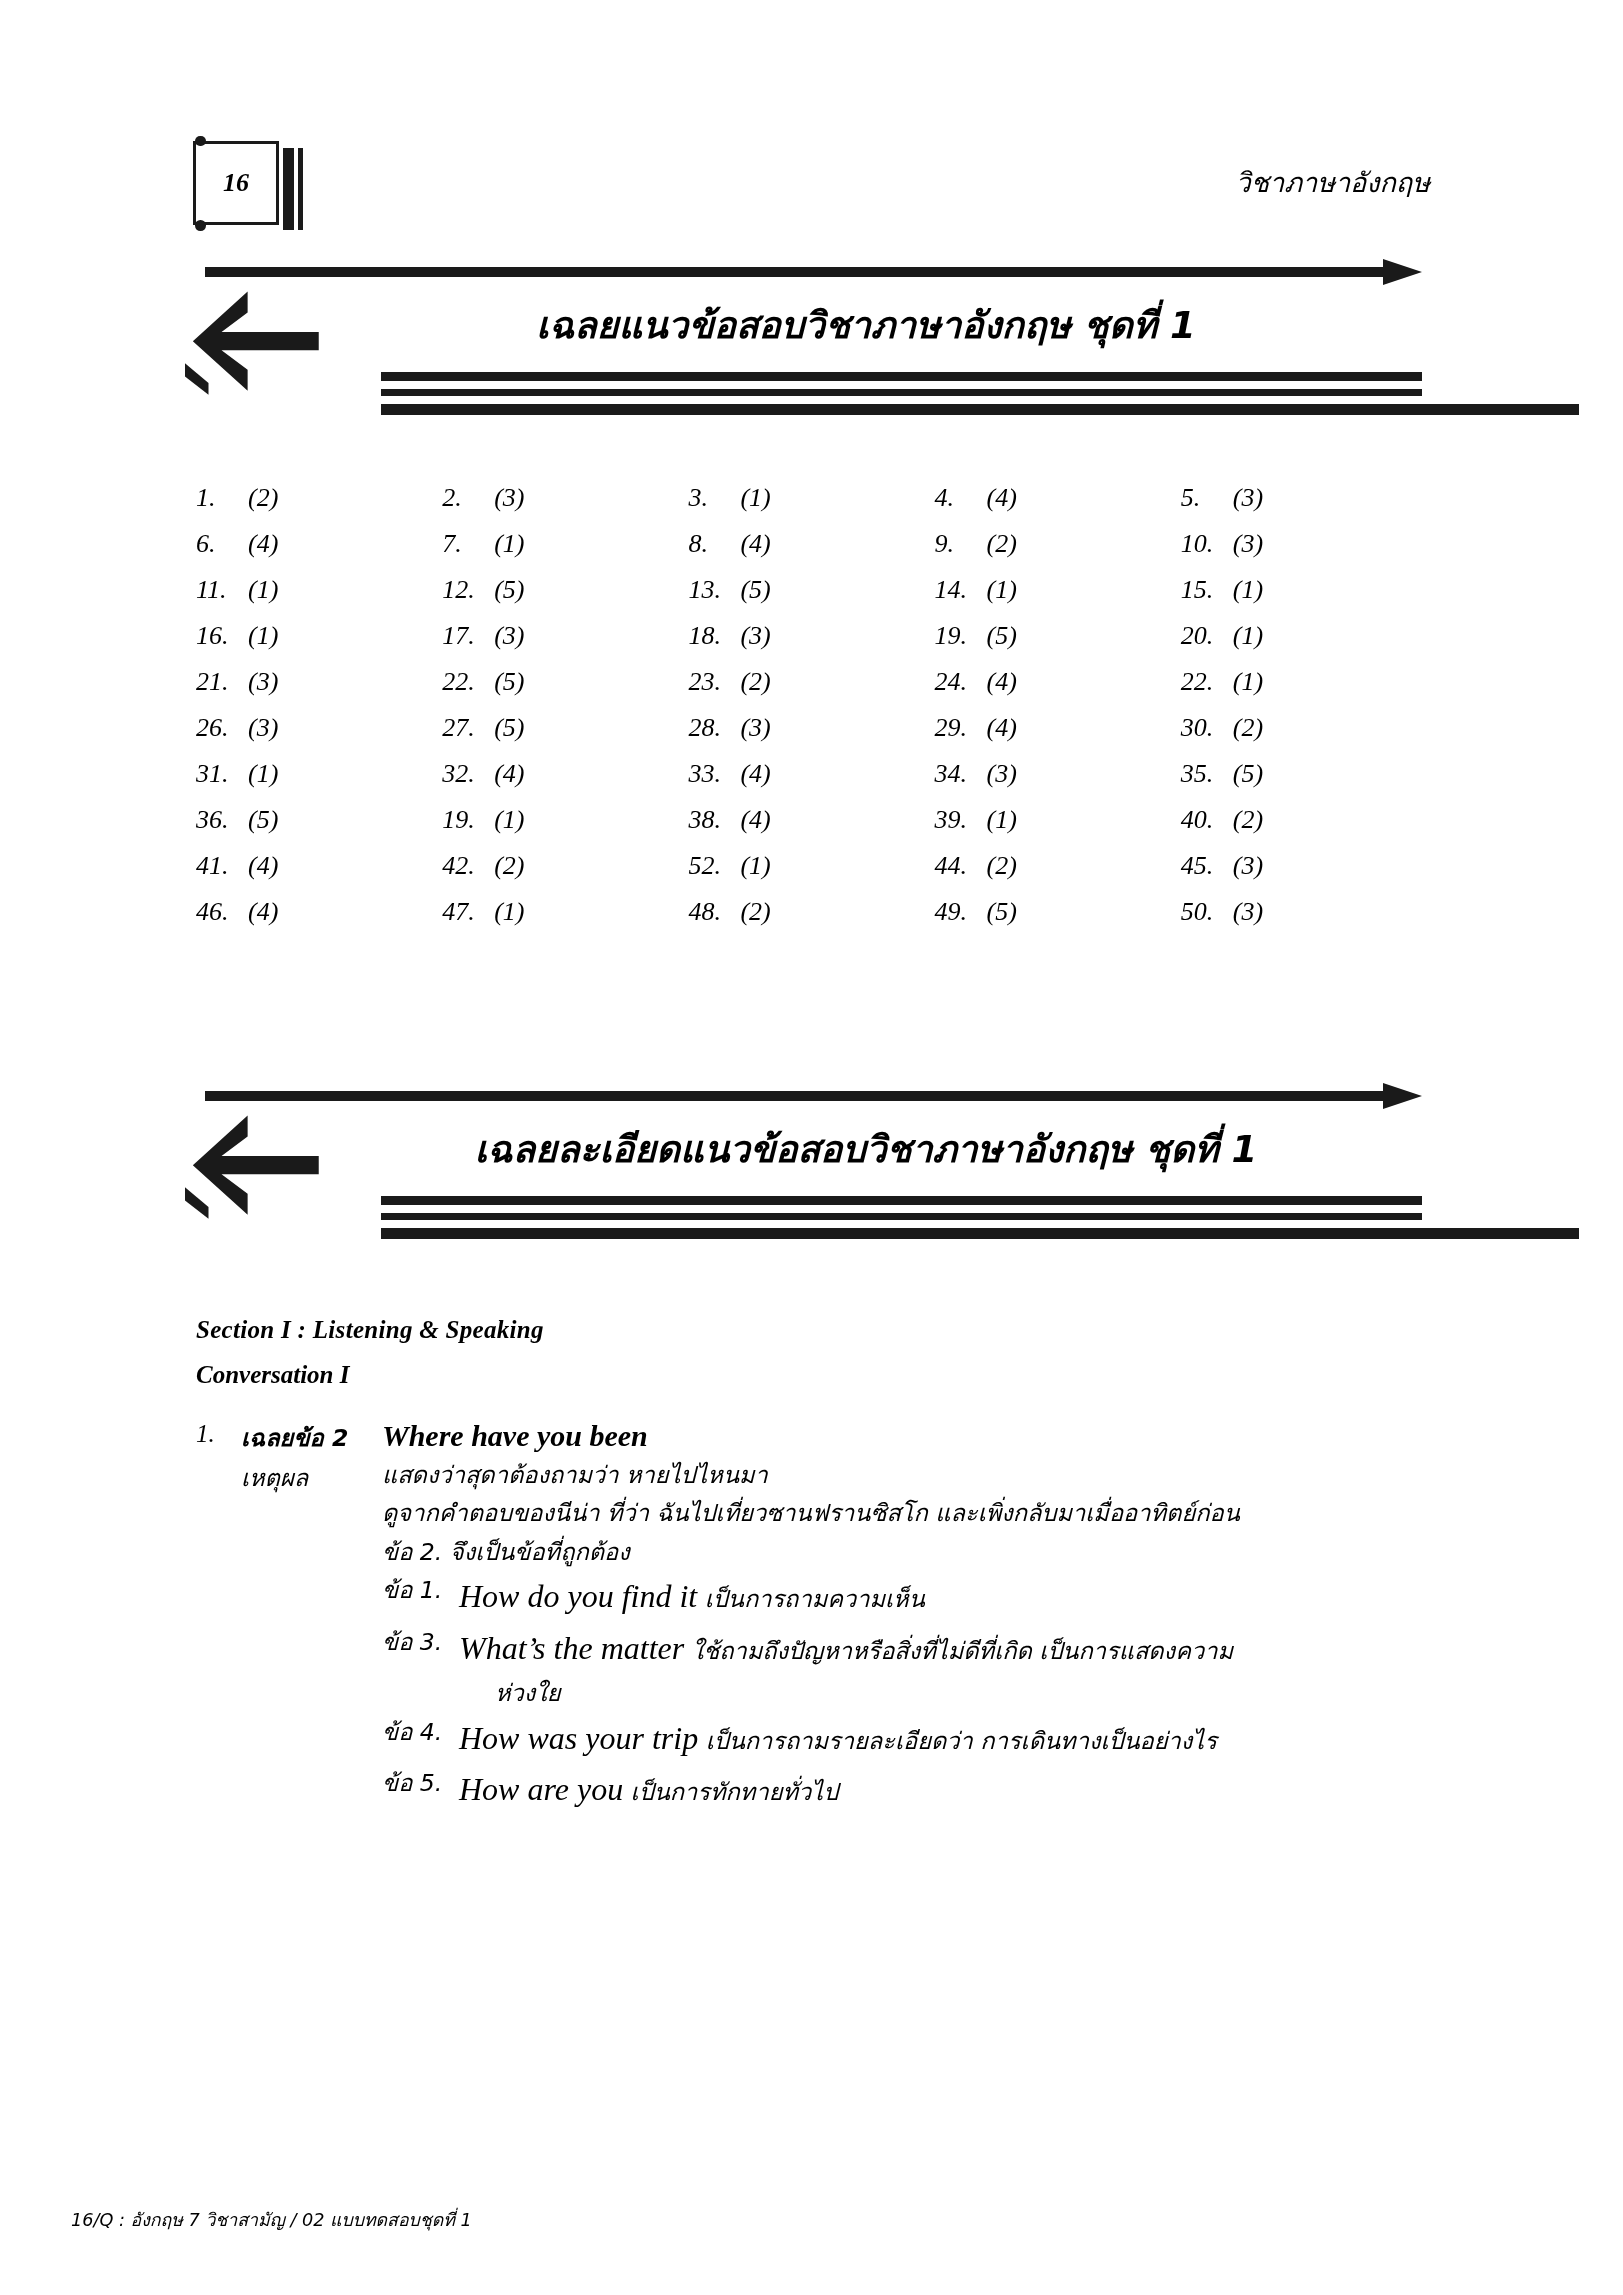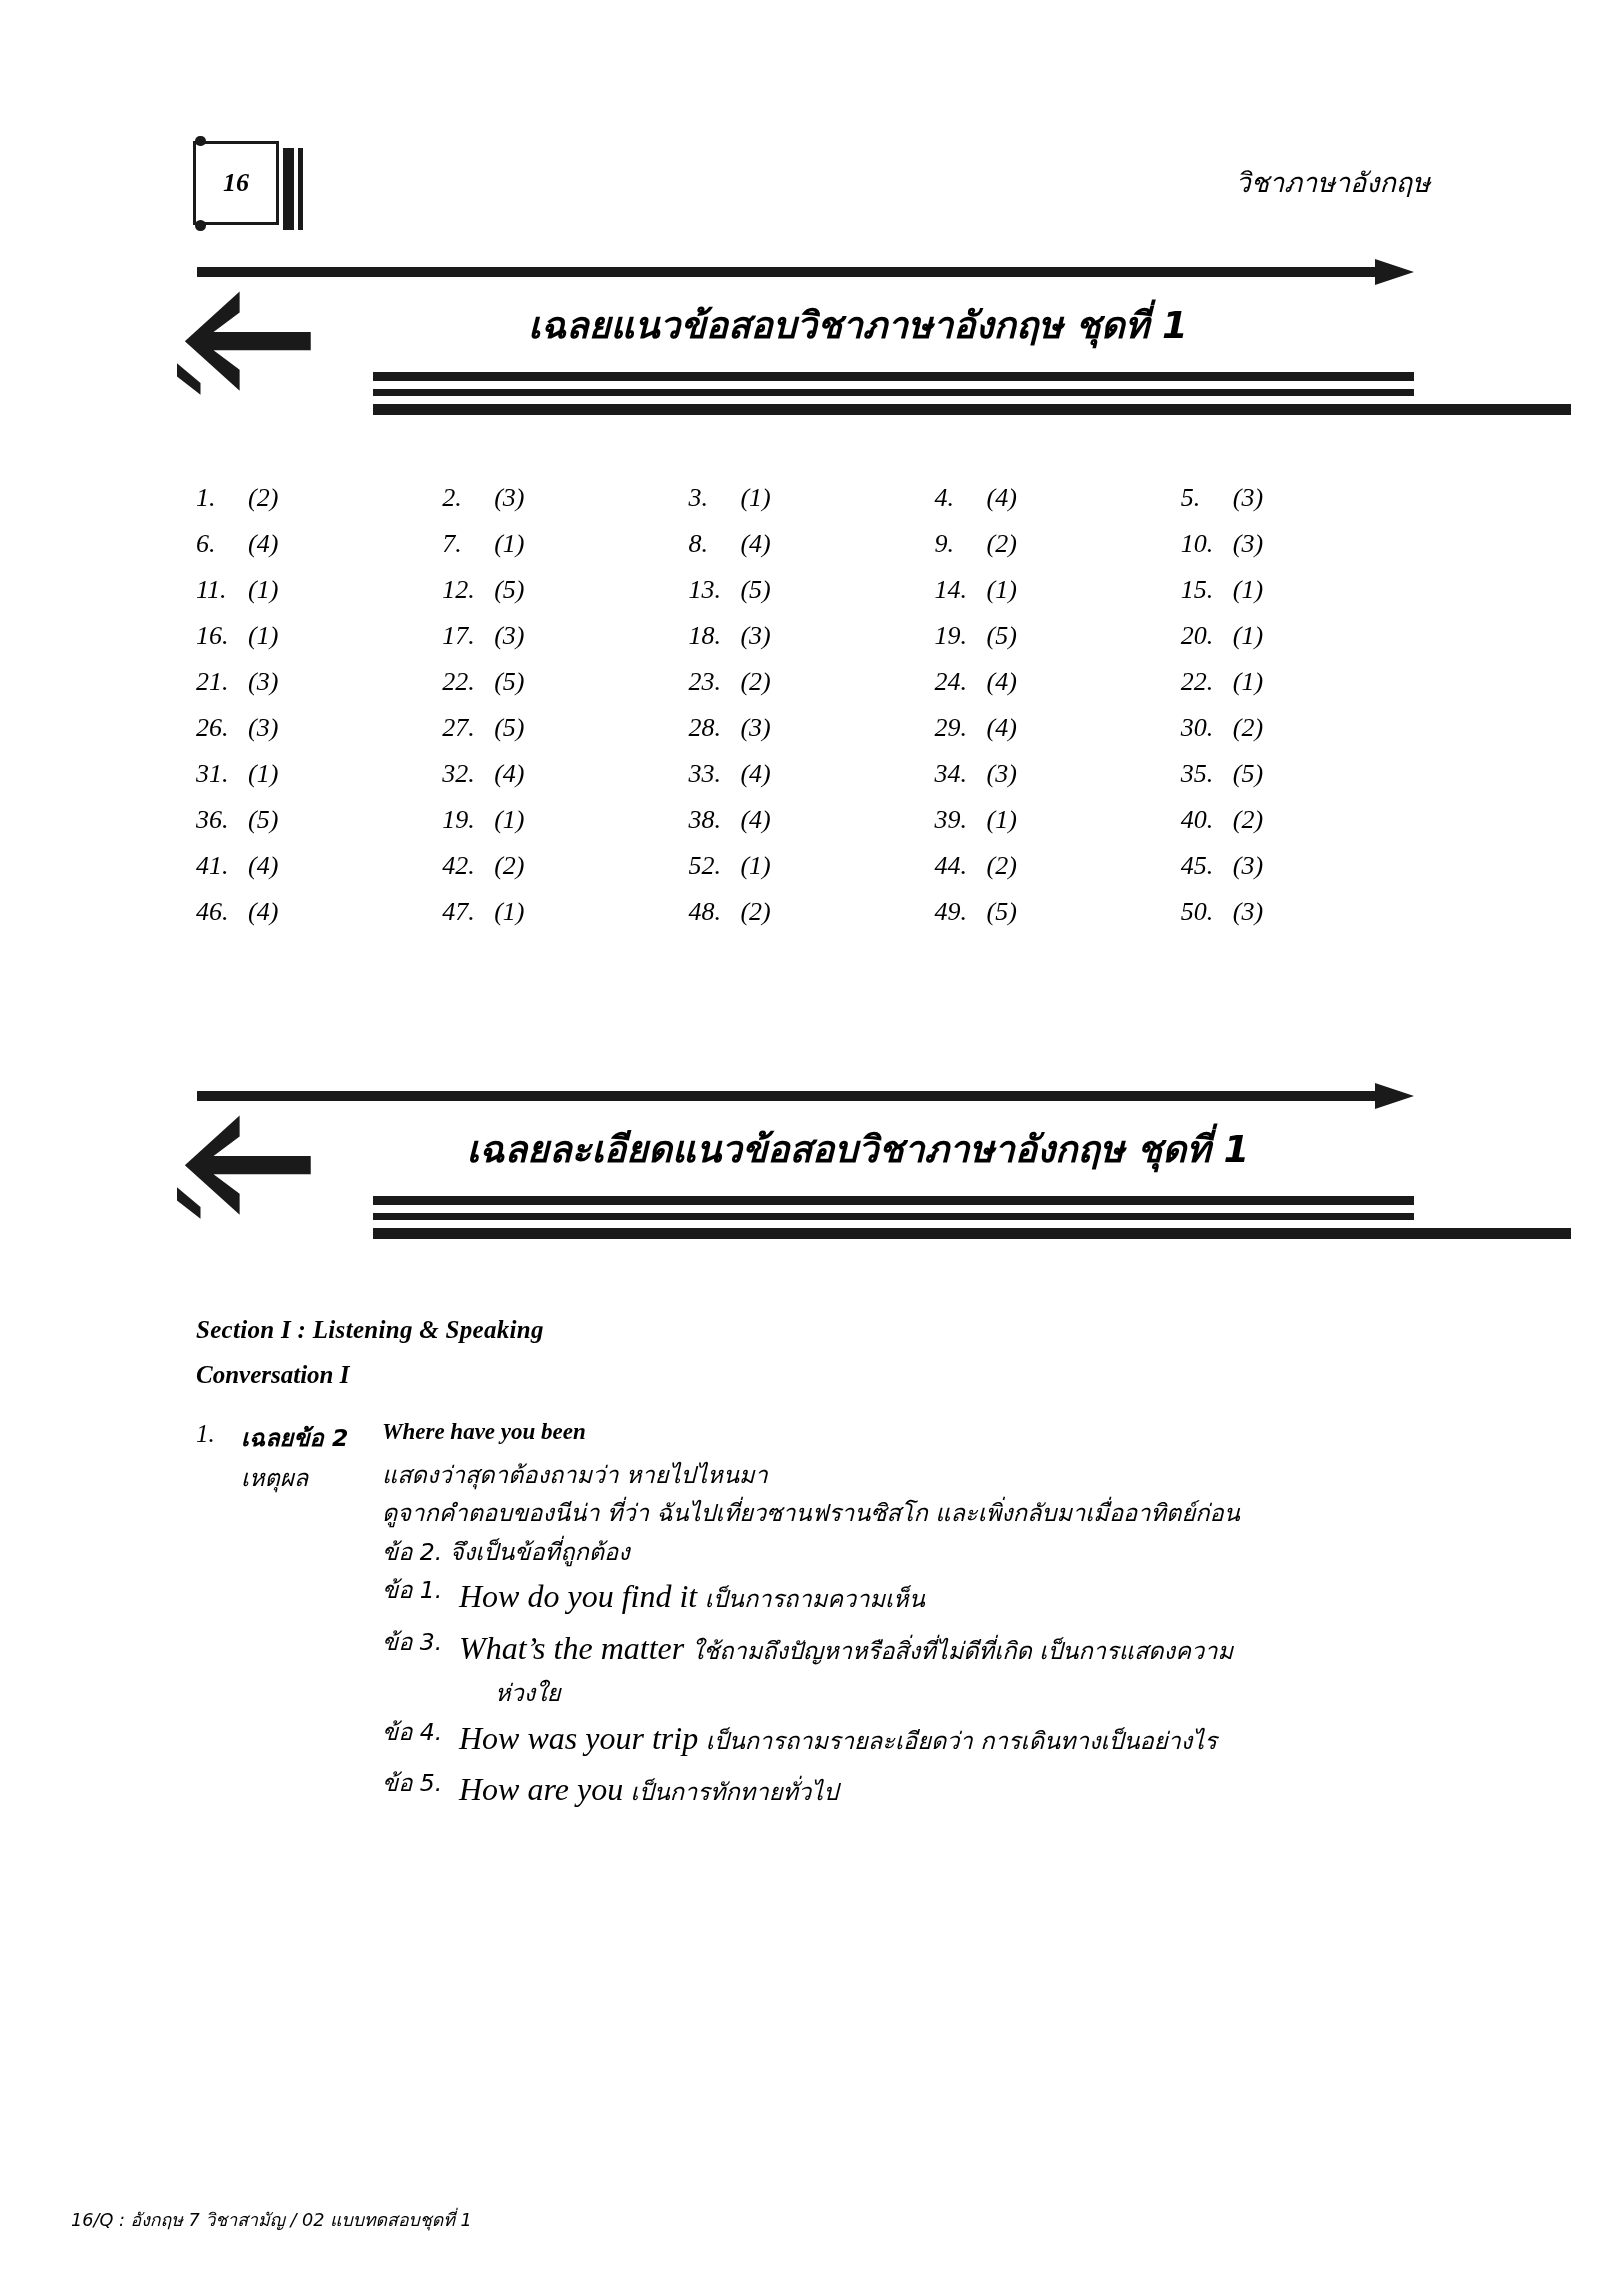--- a/index.html
+++ b/index.html
@@ -83,21 +83,21 @@
     top: 19.6px;
     font-family: "DejaVu Sans", sans-serif;
     font-size: 27px;
     text-align: right;
     white-space: nowrap;
   }
 
   
   .banner {
     position: absolute;
-    left: 177px;
+    left: 185px;
     width: 1237px;
     height: 167px;
   }
   .banner .arrow-top {
     position: absolute;
     left: 19.6px;
     top: 0;
     width: 1217px;
     height: 26px;
   }
@@ -228,21 +228,21 @@
     font-family: "DejaVu Sans", sans-serif;
     font-size: 23.6px;
     font-weight: bold;
     padding-top: 2.6px;
   }
   .q-label.reason {
     font-weight: normal;
   }
   .q-answer-en {
     font-family: "Liberation Serif", serif;
-    font-size: 23px;
+    font-size: 30px;
     font-weight: bold;
     padding-top: 2.6px;
   }
   .q-body {
     flex: 1 1 auto;
   }
   .thai-line {
     font-family: "DejaVu Sans", sans-serif;
     font-size: 23.6px;
     line-height: 1.62;

